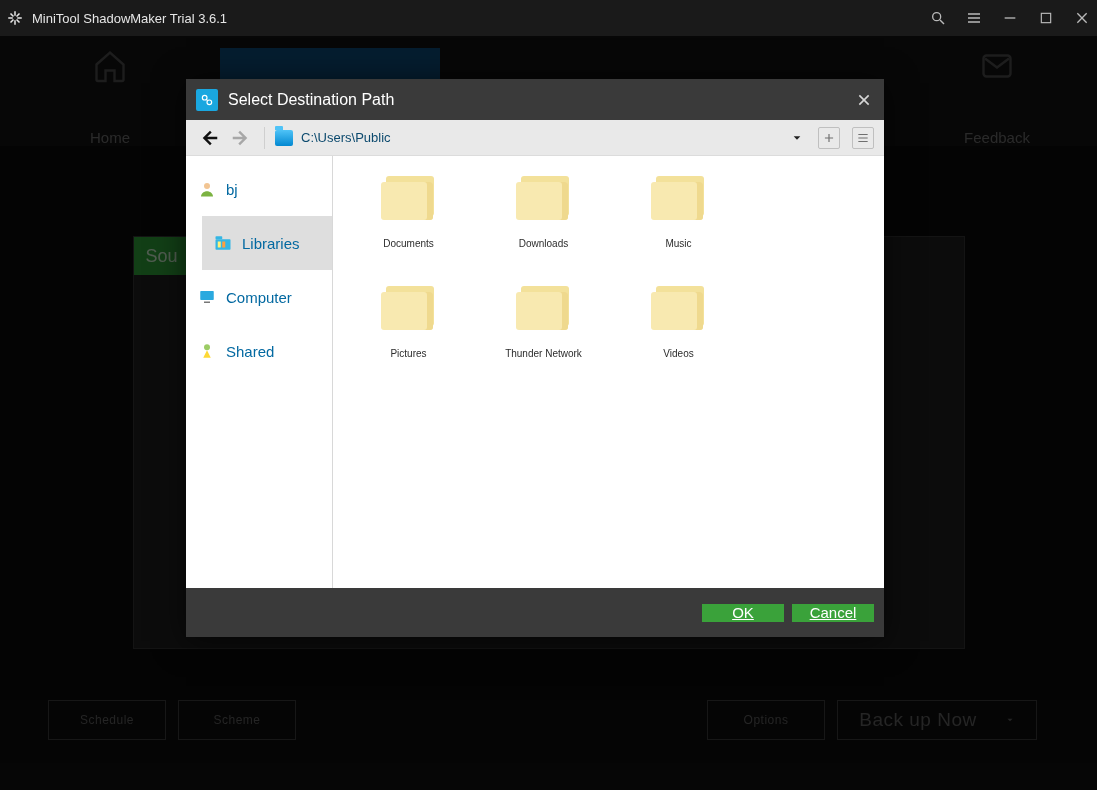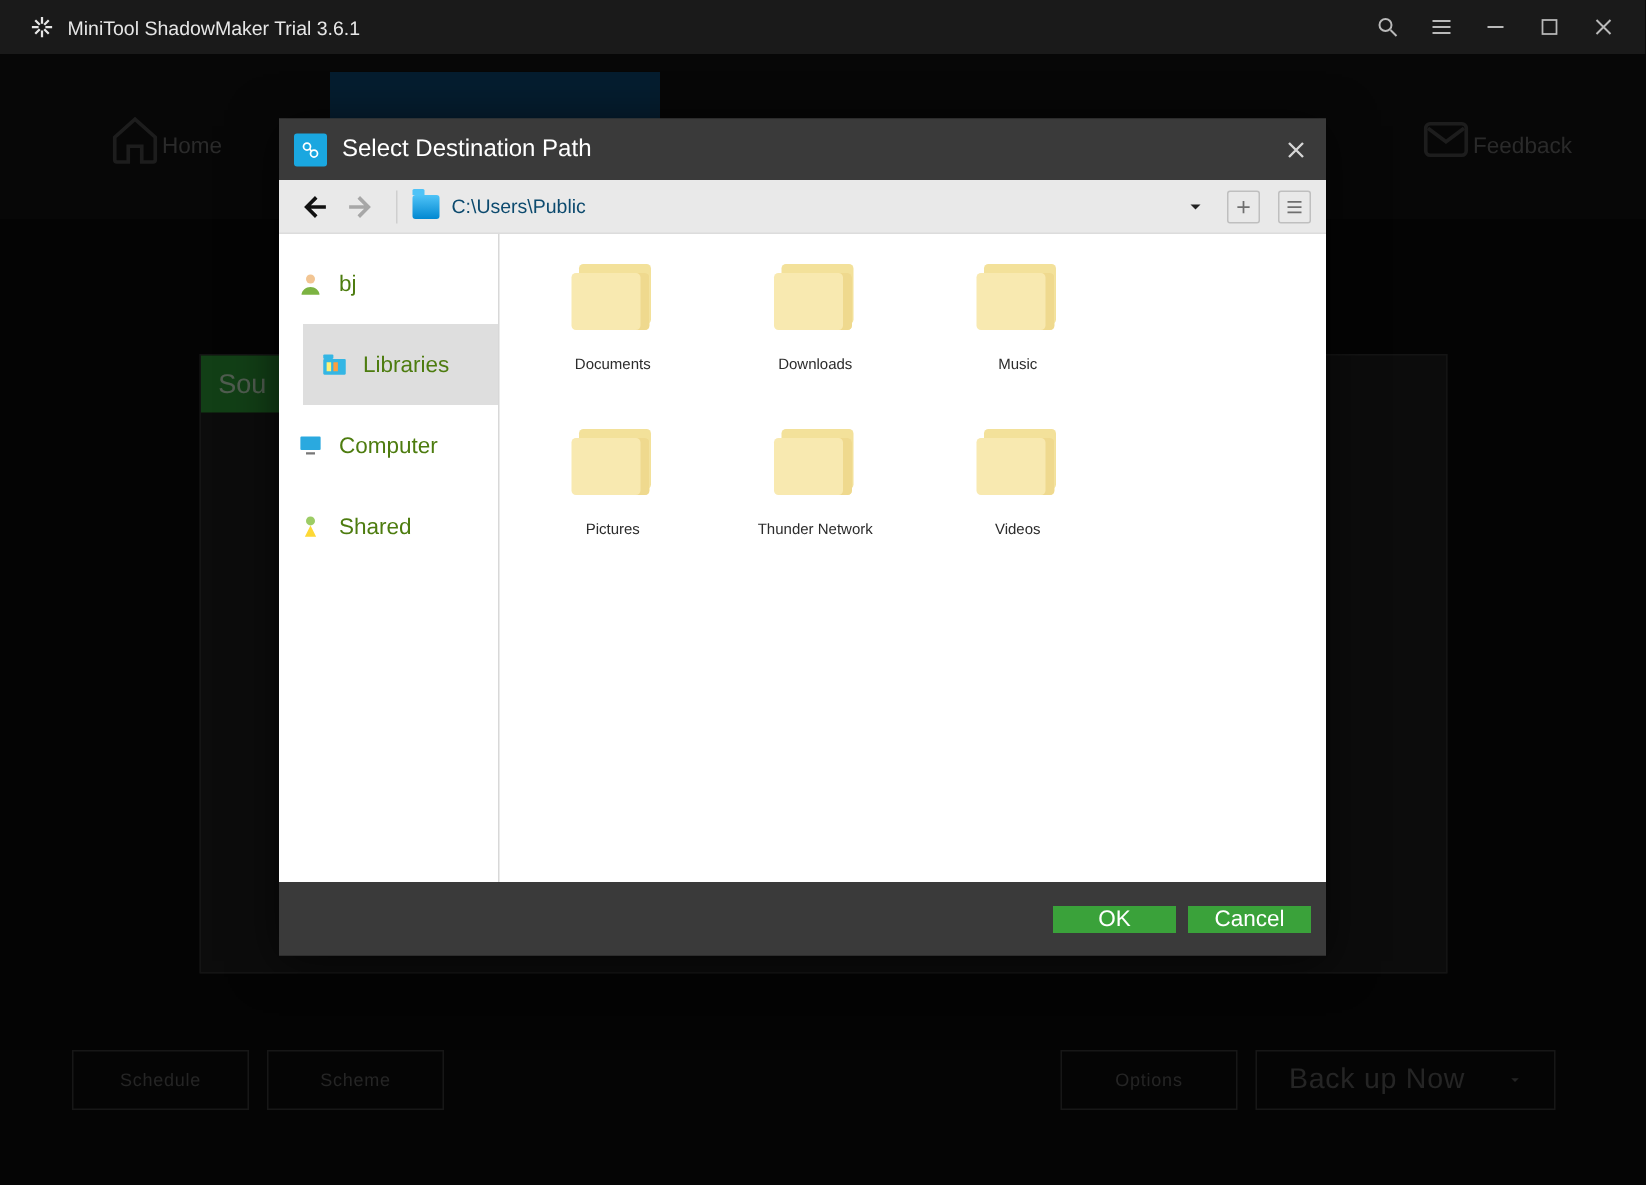--- a/index.html
+++ b/index.html
@@ -1,37 +1,37 @@
 <!DOCTYPE html>
 <html><head>
 <meta charset="utf-8">
 <style>
   * { box-sizing: border-box; margin: 0; padding: 0; font-family: "Segoe UI", Arial, sans-serif; }
   html, body { width: 1097px; height: 790px; overflow: hidden; }
   body { background: #0a0a0a; color: #ccc; position: relative; }
 
   
   .titlebar {
-    height: 36px; display: flex; align-items: center; padding: 0 19px;
+    height: 36px; display: flex; align-items: center; padding: 0 6px;
     background: #1a1a1a; color: #e6e6e6; font-size: 13px;
   }
   .titlebar .app-logo { width: 18px; height: 18px; margin-right: 8px; display:flex;align-items:center;justify-content:center;}
   .titlebar .title { flex: 1; }
   .titlebar .win-controls { display: flex; align-items: center; gap: 18px; }
   .titlebar .win-controls span { width:18px; height:18px; display:flex; align-items:center; justify-content:center; color:#b9b9b9; cursor:pointer;}
   .dim-overlay {
     position:absolute; left:0; top:36px; right:0; bottom:0;
     background: rgba(0,0,0,0.6); pointer-events:none;
   }
 
   .tabs {
     height: 110px; background:#121212; display:flex; align-items:flex-start; padding-top:12px;
   }
   .tab {
-    width: 220px; height:98px; display:flex; flex-direction:row; align-items:center; justify-content:center;
+    width: 220px; height:98px; display:flex; flex-direction:column; align-items:center; justify-content:space-between;
     color:#555; font-size:15px;
   }
   .tab.active { background:#0d4977; color:#333; }
   .tab .tab-icon { width:36px; height:36px; margin-bottom:8px; }
   .tab.feedback { margin-left:auto; margin-right:30px; width:140px;}
   .tab-label{color:#6a6a6a;}
 
   .page-area{
     position:absolute; left:0; right:0; top:146px; bottom:90px;
     display:flex; justify-content:center; align-items:flex-start; padding-top:90px;
@@ -87,21 +87,21 @@
   .tb-right-icon{width:22px;height:22px;display:flex;align-items:center;justify-content:center;color:#6f6f6f;border:1px solid #bfbfbf;border-radius:2px;cursor:pointer;}
 
   .modal-body{
     flex:1; display:flex; background:#ffffff;
   }
   .modal-sidebar{
     width:147px; border-right:1px solid #d8d8d8; background:#fff; padding-top:6px;
   }
   .side-item{
     height:54px; display:flex; align-items:center; padding-left:12px; gap:10px;
-    color:#4d7c0f; font-size:15px; cursor:pointer;
+    color:#0369a1; font-size:15px; cursor:pointer;
   }
   .side-item.selected{background:#dedede;margin-left:16px;}
   .side-item .s-icon{width:18px;height:18px;}
 
   .modal-content{
     flex:1; padding:14px 8px; display:flex; flex-wrap:wrap; align-content:flex-start;
   }
   .folder-tile{
     width:135px; height:110px; display:flex; flex-direction:column; align-items:center; justify-content:flex-start;
     cursor:pointer;
@@ -116,21 +116,21 @@
     position:absolute;left:0;top:6px;width:52px;height:38px;background:#f8e9b0;border-radius:3px;
     box-shadow:inset -6px 0 0 #efd98e;
   }
   .folder-tile .flabel{font-size:10px;color:#2c2c2c;text-align:center;}
 
   .modal-footer{
     height:49px; background:#3a3a3a; display:flex; align-items:center; justify-content:flex-end; padding-right:10px; gap:8px;
   }
   .green-btn{
     height:18px; min-width:82px; background:#3aa23a; color:#fff; font-size:15px;
-    display:flex; align-items:center; justify-content:center; cursor:pointer;
+    display:flex; align-items:center; justify-content:center; cursor:pointer;text-decoration:underline;
   }
 
   
   svg{display:block;}
 </style>
 </head>
 <body>
 
 <div class="titlebar">
   <span class="app-logo">

